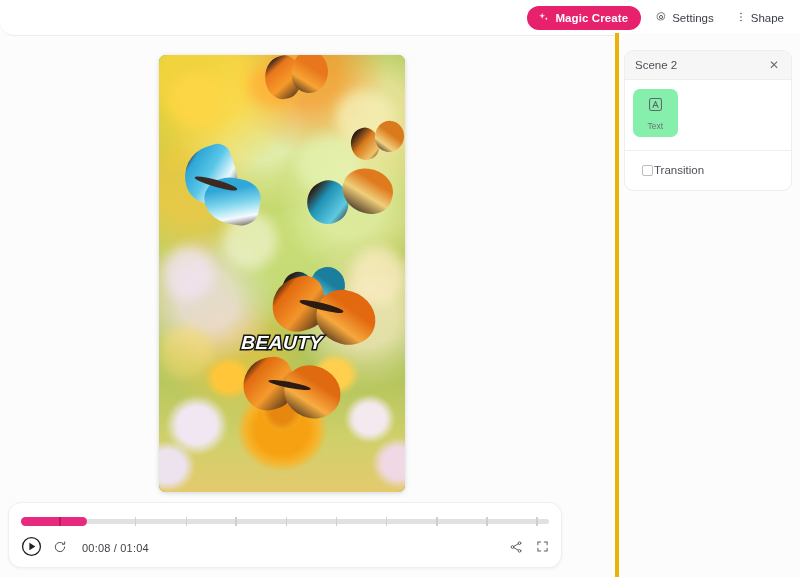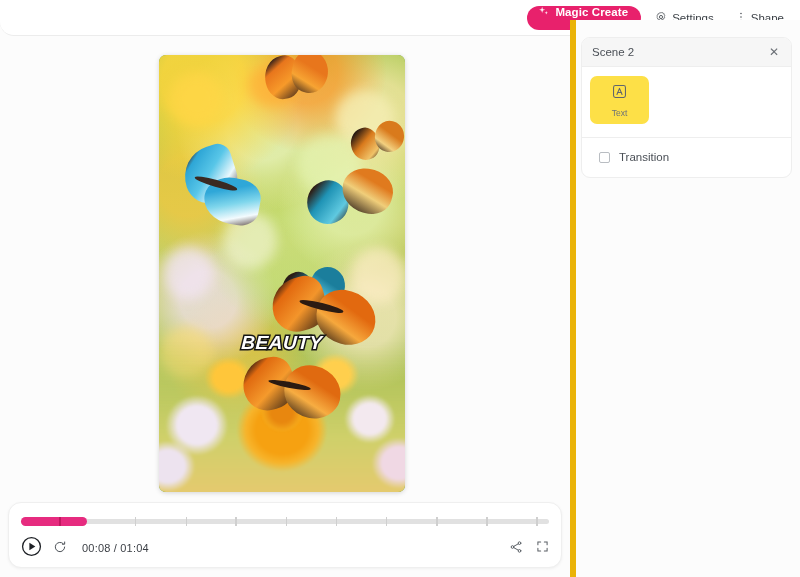--- a/index.html
+++ b/index.html
@@ -29,20 +29,21 @@
     gap: 0px;
     border-bottom-left-radius: 14px;
   }
   .topbar-inner {
     display: flex;
     align-items: center;
     gap: 6px;
   }
   .magic-btn {
     display: inline-flex;
+    align-items: center;
     gap: 6px;
     background: #e8216c;
     color: #ffffff;
     border: none;
     border-radius: 999px;
     height: 24px;
     padding: 0 13px 0 11px;
     font-size: 11.5px;
     font-weight: bold;
     font-family: "Liberation Sans", sans-serif;
@@ -317,24 +318,24 @@
   .time-label {
     font-size: 11px; color: #3b3f45; margin-left: 4px;
     font-family: "Liberation Sans", sans-serif;
     letter-spacing: .2px;
   }
   .controls .right { margin-left: auto; display: flex; align-items: center; gap: 13px; }
 
   
   .rightpanel {
     position: absolute;
-    right: 0; top: 20px; bottom: 0;
-    width: 230px;
+    right: 0; top: 33px; bottom: 0;
+    width: 185px;
     background: #fcfcfc;
-    border-left: 6px solid #eab308;
+    border-left: 4px solid #eab308;
   }
   .scene-card {
     position: absolute;
     left: 5px; top: 17px; right: 8px;
     background: #ffffff;
     border: 1px solid #eeeeee;
     border-radius: 9px;
     overflow: hidden;
   }
   .scene-head {
@@ -354,37 +355,37 @@
     font-family: "Liberation Sans", sans-serif;
   }
   .tiles {
     padding: 9px 8px 13px 8px;
     display: grid;
     grid-template-columns: repeat(3, 1fr);
     gap: 8px;
   }
   .tile {
     height: 48px;
-    background: #fde047;
+    background: #86efac;
     border: none;
     border-radius: 7px;
     display: flex; flex-direction: column;
     align-items: center; justify-content: center;
     gap: 5px;
     cursor: pointer;
   }
   .tile-label {
     font-size: 8.5px; color: #6d7278;
     font-family: "Liberation Sans", sans-serif;
   }
   .panel-divider {
     height: 1px; background: #eeeeee; margin: 0;
   }
   .transition-row {
-    display: flex; align-items: center; gap: 9px;
+    display: flex; align-items: center; gap: 1px;
     padding: 13px 13px 14px 17px;
     cursor: pointer;
   }
   .cbox {
     width: 11px; height: 11px;
     border: 1px solid #b9bdc2;
     border-radius: 2px;
     background: #fff;
     flex: none;
   }

